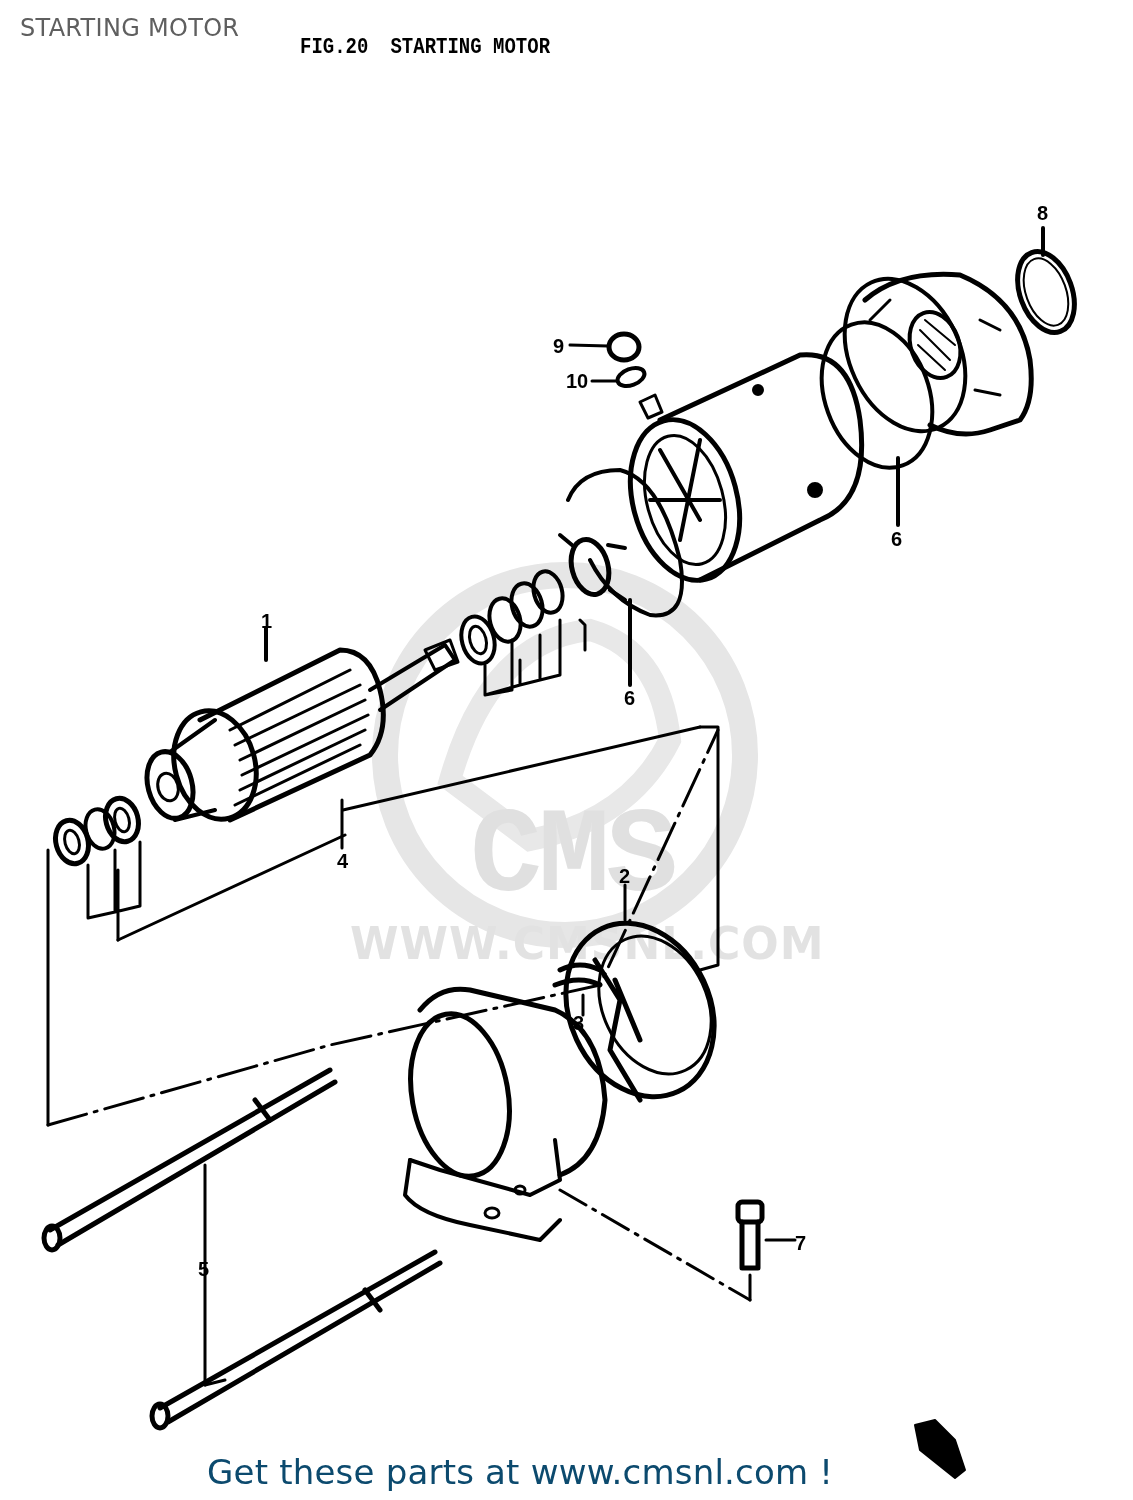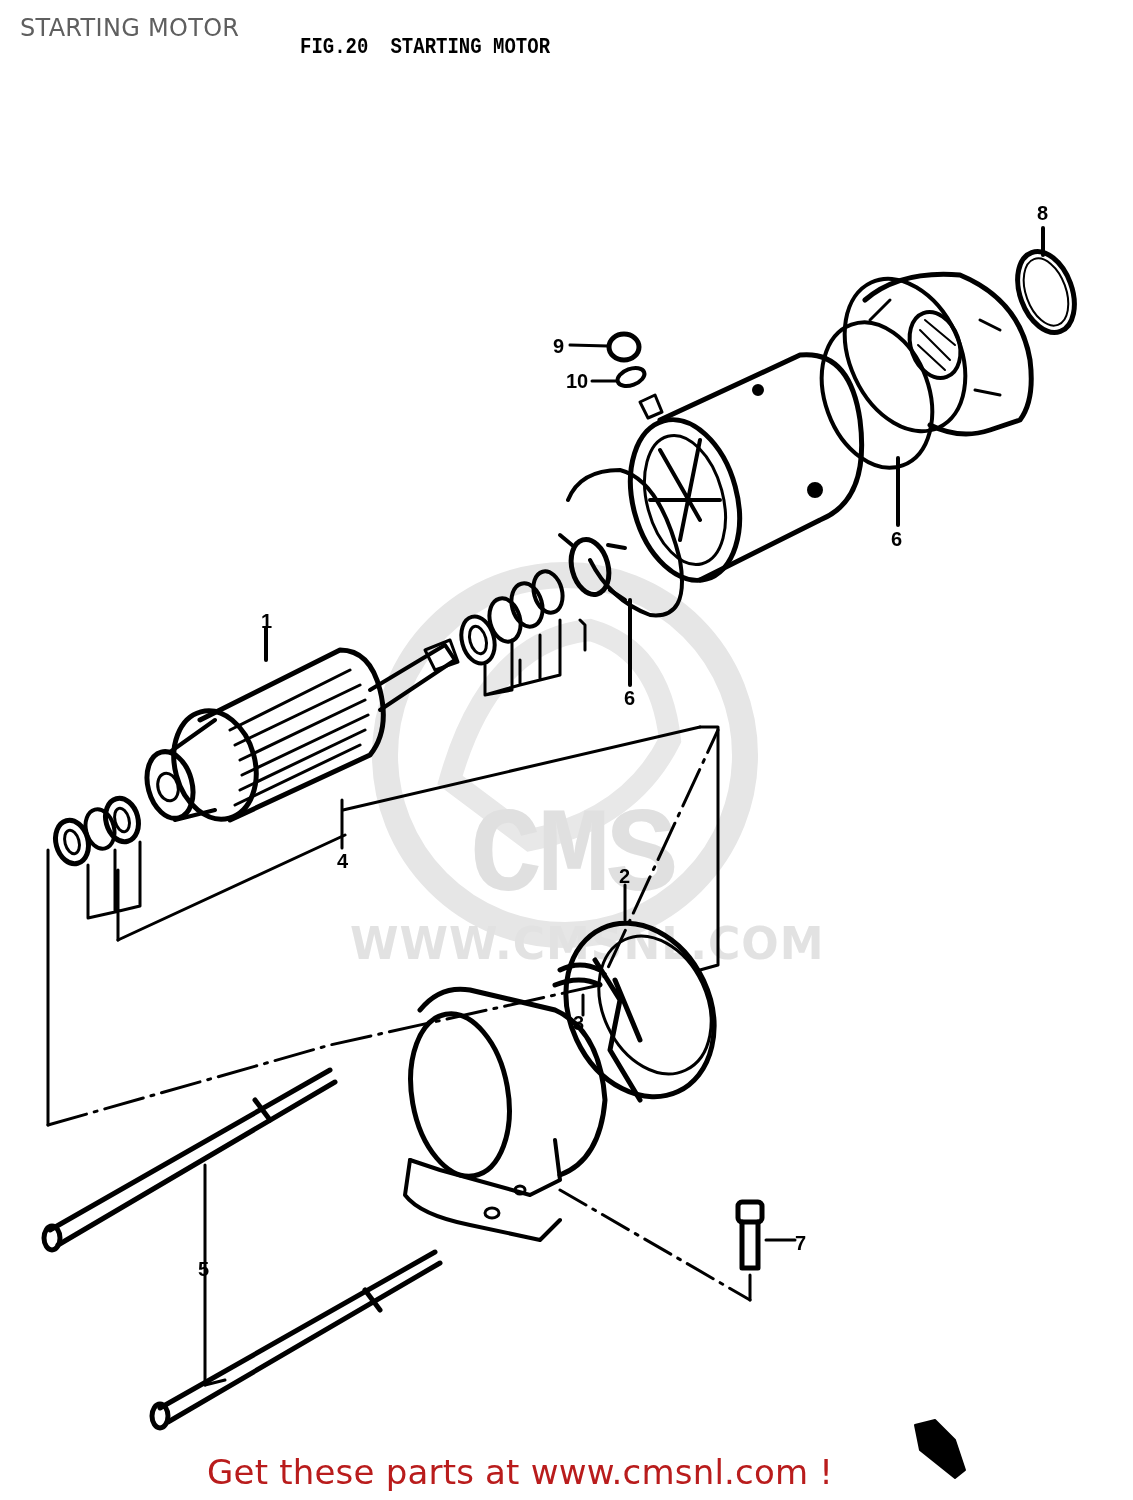--- a/index.html
+++ b/index.html
@@ -1,20 +1,20 @@
 <!DOCTYPE html>
 <html><head>
 <meta charset="utf-8">
 <style>
   html, body { margin: 0; padding: 0; background: #ffffff; }
   body { width: 1133px; height: 1500px; position: relative; overflow: hidden; font-family: "DejaVu Sans", sans-serif; }
   .page-title { position: absolute; left: 20px; top: 14px; font-size: 24px; color: #5f5f5f; letter-spacing: 0.3px; font-family: "DejaVu Sans", sans-serif; }
   .fig-caption { position: absolute; left: 300px; top: 36px; font-size: 19px; font-weight: bold; color: #000; font-family: "Liberation Mono", monospace; letter-spacing: 0px; transform: scaleY(1.15); }
   .fig-caption .gap { display: inline-block; width: 22px; }
-  .footer-link { position: absolute; left: 207px; top: 1452px; font-size: 34px; color: #b91c1c; font-family: "DejaVu Sans", sans-serif; text-decoration: none; letter-spacing: 0.2px; text-align: center; }
+  .footer-link { position: absolute; left: 207px; top: 1452px; font-size: 34px; color: #0c4a6e; font-family: "DejaVu Sans", sans-serif; text-decoration: none; letter-spacing: 0.2px; text-align: center; }
   svg.diagram { position: absolute; left: 0; top: 0; }
   .wm { position: absolute; left: 330px; top: 520px; width: 470px; height: 470px; }
   .wm-text { position: absolute; left: 350px; top: 918px; font-size: 44px; font-weight: bold; color: #e2e2e2; font-family: "DejaVu Sans", sans-serif; letter-spacing: 1px; }
   .wm-cms { position: absolute; left: 470px; top: 790px; font-size: 120px; font-weight: bold; color: #e0e0e0; font-family: Liberation Mono, monospace; letter-spacing: -4px; }
   .callout { font-family: "Liberation Sans", sans-serif; font-weight: bold; font-size: 20px; fill: #000; }
 </style>
 </head>
 <body>
 
 <div class="page-title">STARTING MOTOR</div>

